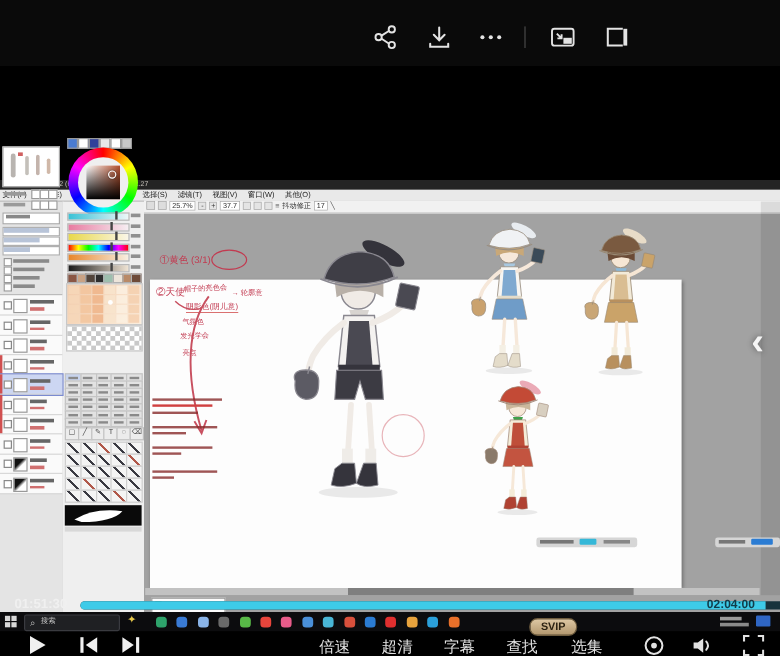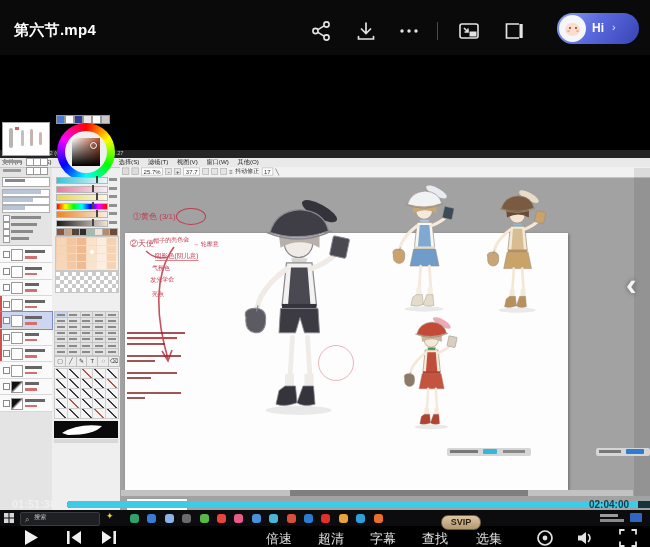--- a/index.html
+++ b/index.html
@@ -580,21 +580,20 @@
   <path d="M45,93 L43,124" stroke="#f6e8d8" stroke-width="3.2" stroke-linecap="round"></path>
   <path d="M55,93 L57,124" stroke="#f6e8d8" stroke-width="3.2" stroke-linecap="round"></path>
   <rect x="40" y="117" width="6" height="8" fill="#f4ecd8"></rect>
   <rect x="53" y="117" width="6" height="8" fill="#f4ecd8"></rect>
   <path d="M40,125 L47,125 L48,136 Q40,139 34,137 L36,128 Z" fill="#b04232" stroke="#a08878" stroke-width=".5"></path>
   <path d="M52,125 L59,125 L60,137 Q52,139 48,136 Z" fill="#b04232" stroke="#a08878" stroke-width=".5"></path>
       </svg>
     </div>
 
   <div class="abs topbar"></div>
-  <div class="abs vtitle">第六节.mp4</div>
 
   <svg class="abs topicon" style="left:311px;" viewBox="0 0 22 22">
     <g stroke="#e3e3e3" stroke-width="1.6" fill="none">
       <circle cx="15.5" cy="4.5" r="2.6"></circle>
         <circle cx="4.5" cy="11" r="2.6"></circle>
         <circle cx="15.5" cy="17.5" r="2.6"></circle>
       <path d="M7 9.7 L13 5.8 M7 12.3 L13 16.2"></path>
     </g>
   </svg>
   <svg class="abs topicon" style="left:355px;" viewBox="0 0 22 22">
@@ -618,31 +617,20 @@
     </g>
     <rect x="11.5" y="11.5" width="7" height="5" fill="#e3e3e3"></rect>
   </svg>
   <svg class="abs topicon" style="left:503px;" viewBox="0 0 22 22">
     <g stroke="#e3e3e3" stroke-width="1.7" fill="none">
       <path d="M16 4 L3.5 4 L3.5 18 L16 18"></path>
     </g>
     <rect x="16.5" y="4" width="3.2" height="14" fill="#e3e3e3"></rect>
   </svg>
 
-  <div class="abs avatarpill">
-    <div class="abs avface">
-      <div class="abs avskin"></div>
-      <div class="abs aveye" style="left:10px;"></div>
-      <div class="abs aveye" style="left:16px;"></div>
-      <div class="abs" style="left:8px;top:15px;width:3px;height:2px;border-radius:50%;background:#f3a8a0;"></div>
-      <div class="abs" style="left:17px;top:15px;width:3px;height:2px;border-radius:50%;background:#f3a8a0;"></div>
-    </div>
-    <span class="abs hi">Hi</span>
-    <span class="abs hiarrow">›</span>
-  </div>
 
   <div class="abs chev">‹</div>
 
 
   <div class="abs curtime">01:51:30</div>
   <div class="abs pbar">
     <div class="pfill" id="pfill" style="width: 98%; background: rgb(62, 203, 232);"></div>
   </div>
   <div class="abs tottime">02:04:00</div>
 

